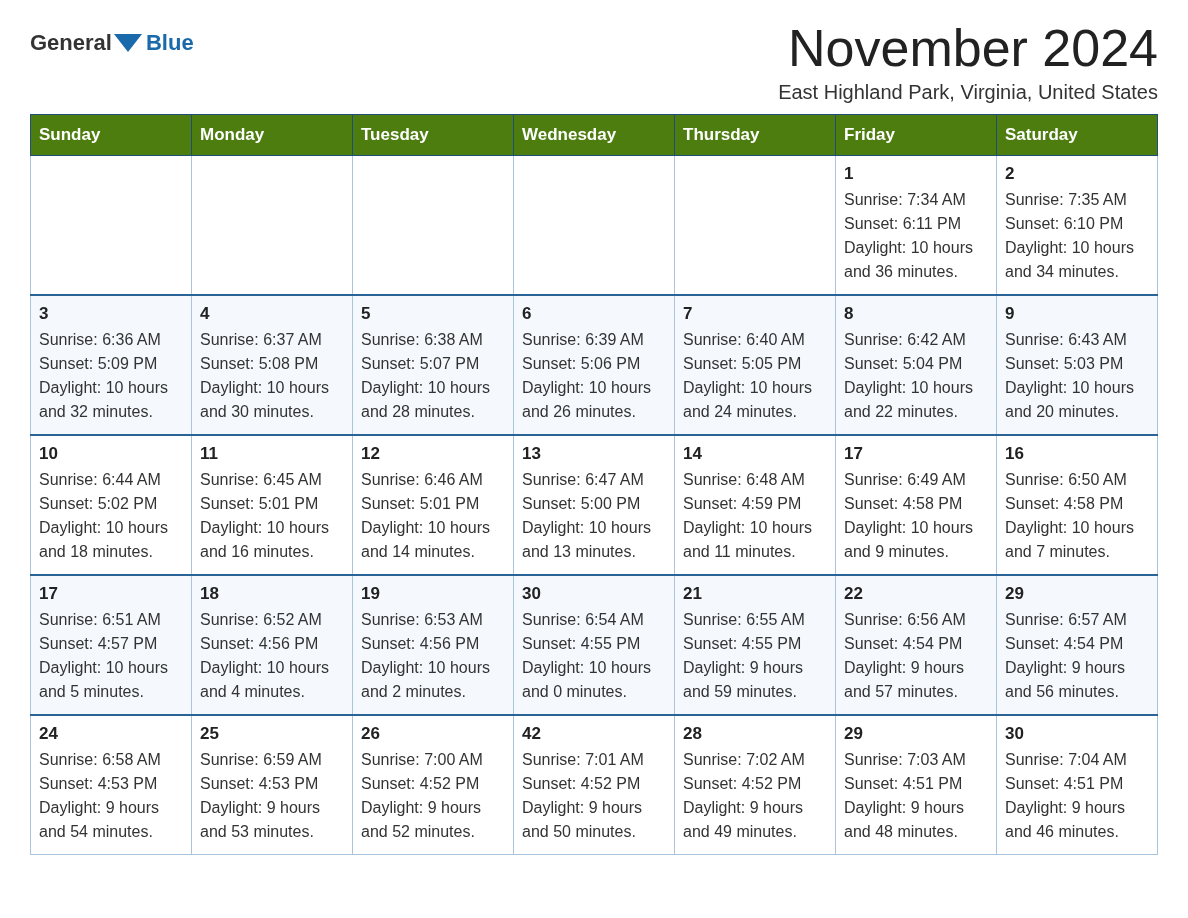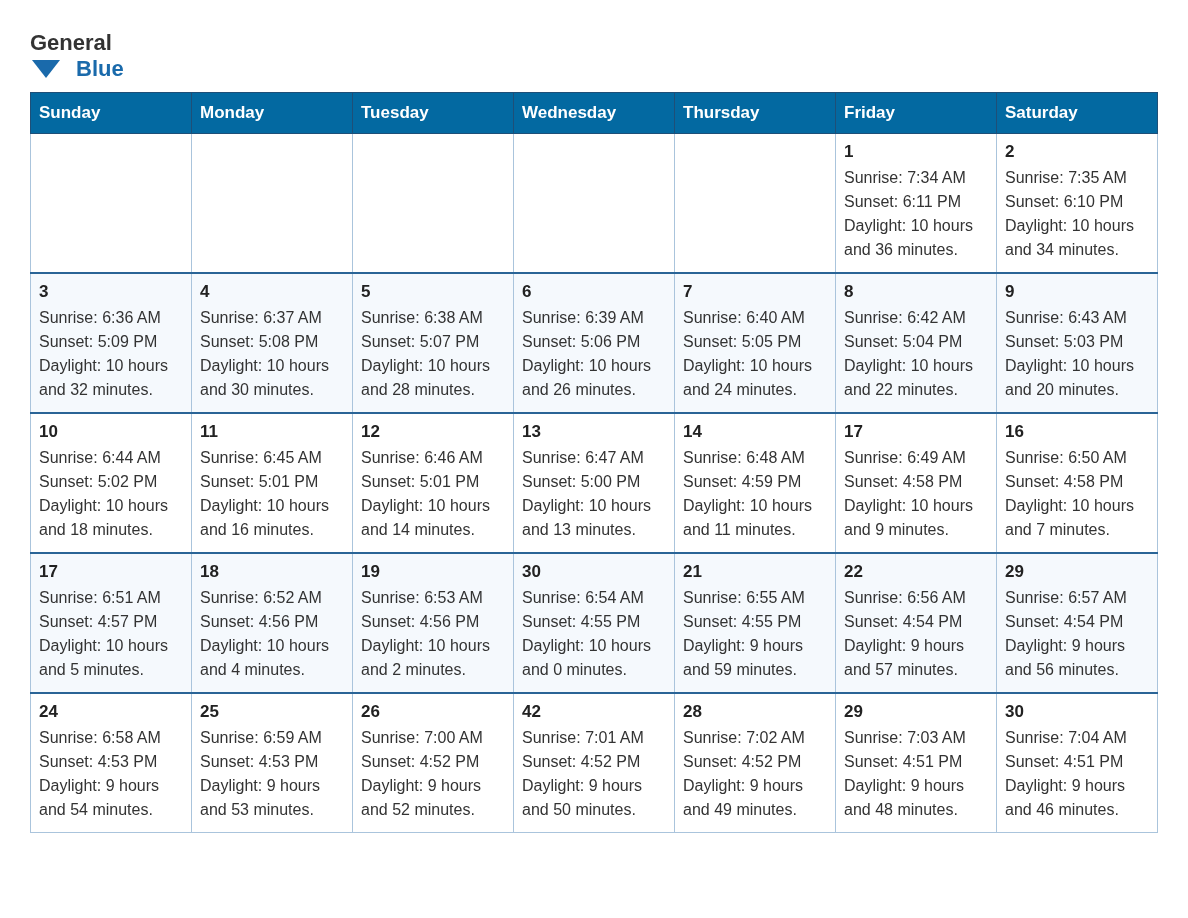--- a/index.html
+++ b/index.html
@@ -11,33 +11,32 @@
       min-height: 918px;
     }
     .header-top {
       display: flex;
       align-items: flex-start;
       justify-content: space-between;
       margin-bottom: 10px;
     }
     .logo {
       display: flex;
-      flex-direction: column;
       margin-top: 10px;
     }
     .logo-general {
       font-size: 22px;
       font-weight: bold;
       color: #333;
       letter-spacing: 0;
     }
     .logo-blue-row {
       display: flex;
       align-items: center;
-      gap: 16px;
+      gap: 4px;
     }
     .logo-triangle {
       width: 0;
       height: 0;
       border-left: 14px solid transparent;
       border-right: 14px solid transparent;
       border-top: 18px solid #1a6aab;
       margin-left: 2px;
     }
     .logo-blue-text {
@@ -58,21 +57,21 @@
       font-size: 20px;
       color: #333;
       margin-top: 4px;
     }
     .calendar-table {
       width: 100%;
       border-collapse: collapse;
       margin-top: 10px;
     }
     .calendar-table th {
-      background-color: #0369a1;
+      background-color: #4d7c0f;
       color: #fff;
       font-size: 17px;
       font-weight: bold;
       padding: 10px 8px;
       text-align: left;
       border: 1px solid #1e4f78;
     }
     .calendar-table td {
       vertical-align: top;
       border: 1px solid #aac4dc;
@@ -106,20 +105,24 @@
 </head>
 <body>
 
 <div class="header-top">
   <div class="logo">
     <span class="logo-general">General</span>
     <div class="logo-blue-row">
       <div class="logo-triangle"></div>
       <span class="logo-blue-text">Blue</span>
     </div>
+  </div>
+  <div class="title-block">
+    <div class="month-title">November 2024</div>
+    <div class="location-text">East Highland Park, Virginia, United States</div>
   </div>
 </div>
 
 <table class="calendar-table">
   <thead>
     <tr>
       <th>Sunday</th>
       <th>Monday</th>
       <th>Tuesday</th>
       <th>Wednesday</th>

